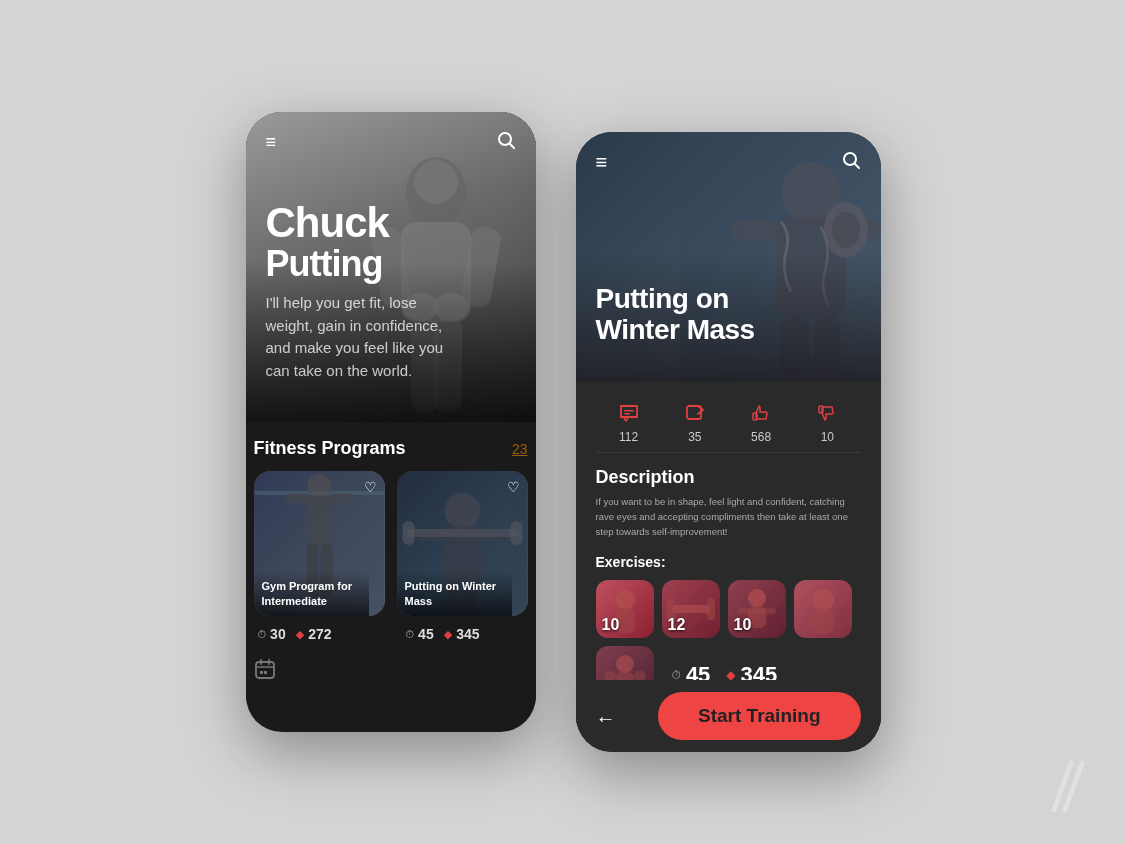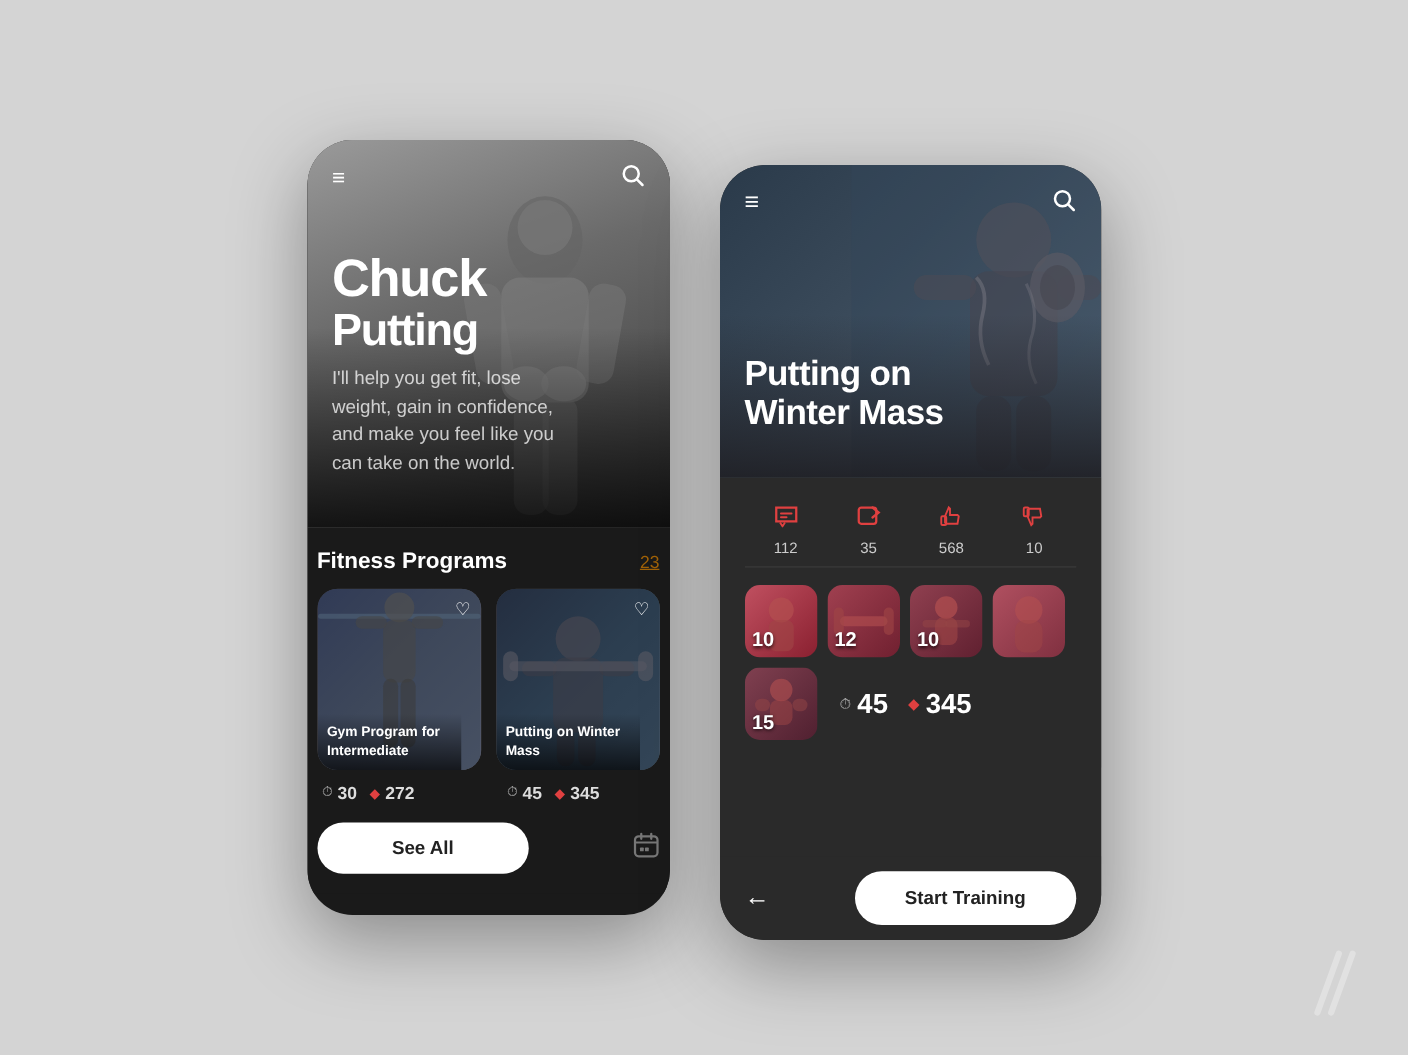--- a/index.html
+++ b/index.html
@@ -355,25 +355,25 @@
 
     .back-btn {
       background: none;
       border: none;
       color: white;
       font-size: 20px;
       cursor: pointer;
     }
 
     .start-training-btn {
-      background: #ffffff;
+      background: #ef4444;
       border: none;
       border-radius: 24px;
       padding: 13px 40px;
-      font-size: 15px;
+      font-size: 19px;
       font-weight: 700;
       color: #222;
       cursor: pointer;
     }
 
     
     .slash-marks {
       position: absolute;
       bottom: 30px;
       right: 50px;
@@ -513,21 +513,20 @@
             <span class="stat-value">45</span>
           </div>
           <div class="stat-item">
             <span style="font-size:11px;color:#e04040;">◆</span>
             <span class="stat-value">345</span>
           </div>
         </div>
       </div>
 
       <div class="see-all-row">
-        <button class="see-all-btn">See All</button>
         <span class="calendar-icon">
           <svg width="22" height="22" viewBox="0 0 22 22" fill="none">
             <rect x="2" y="4" width="18" height="16" rx="3" stroke="#777" stroke-width="1.8"></rect>
             <line x1="7" y1="2" x2="7" y2="6" stroke="#777" stroke-width="1.8" stroke-linecap="round"></line>
             <line x1="15" y1="2" x2="15" y2="6" stroke="#777" stroke-width="1.8" stroke-linecap="round"></line>
             <line x1="2" y1="9" x2="20" y2="9" stroke="#777" stroke-width="1.5"></line>
             <rect x="6" y="13" width="3" height="3" fill="#777" rx="0.5"></rect>
             <rect x="10" y="13" width="3" height="3" fill="#777" rx="0.5"></rect>
           </svg>
         </span>
@@ -615,22 +614,27 @@
           <span style="color:#e04040;font-size:16px;">
             <svg width="20" height="18" viewBox="0 0 20 18" fill="none">
               <path d="M5 9l3 7 1-1v-5h6l1-1-1-6H6l-1 1V9z" stroke="#e04040" stroke-width="1.5" fill="none"></path>
               <rect x="2" y="2" width="4" height="7" rx="1" stroke="#e04040" stroke-width="1.5" fill="none"></rect>
             </svg>
           </span>
           <span class="stat-col-value">10</span>
         </div>
       </div>
 
-
       <div>
+        <div class="description-title">Description</div>
+        <div class="description-text">If you want to be in shape, feel light and confident, catching rave eyes and accepting compliments then take at least one step towards self-improvement!</div>
+      </div>
+
+      <div>
+        <div class="exercises-title">Exercises:</div>
         <div class="exercises-row">
 
           <div class="exercise-thumb">
             <div class="exercise-thumb-bg ex-bg-1">
               <svg width="58" height="58" viewBox="0 0 58 58" xmlns="http://www.w3.org/2000/svg">
                 <ellipse cx="29" cy="20" rx="10" ry="10" fill="rgba(180,80,80,0.7)"></ellipse>
                 <rect x="19" y="28" width="20" height="25" rx="6" fill="rgba(160,70,70,0.6)"></rect>
               </svg>
             </div>
             <div class="exercise-num">10</div>

